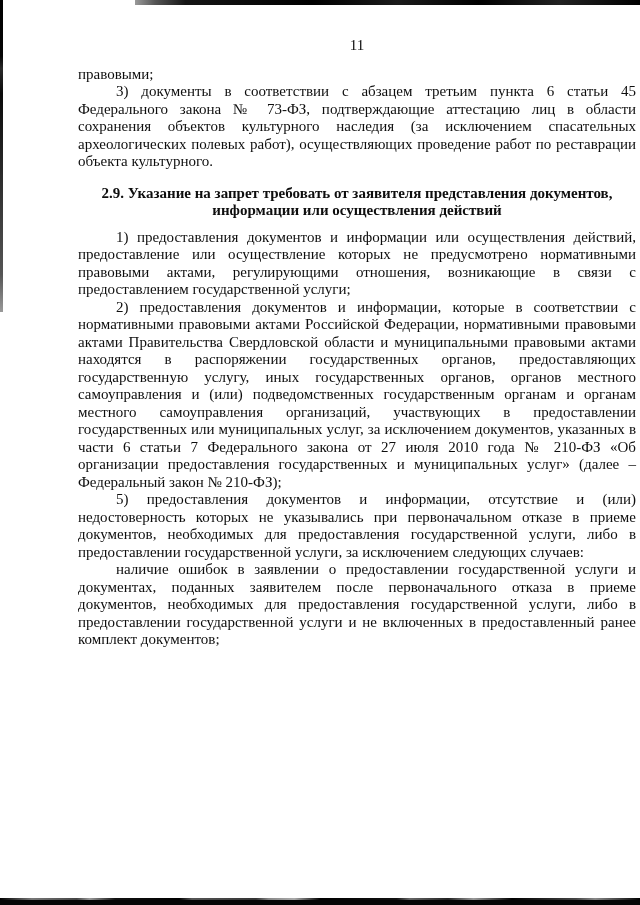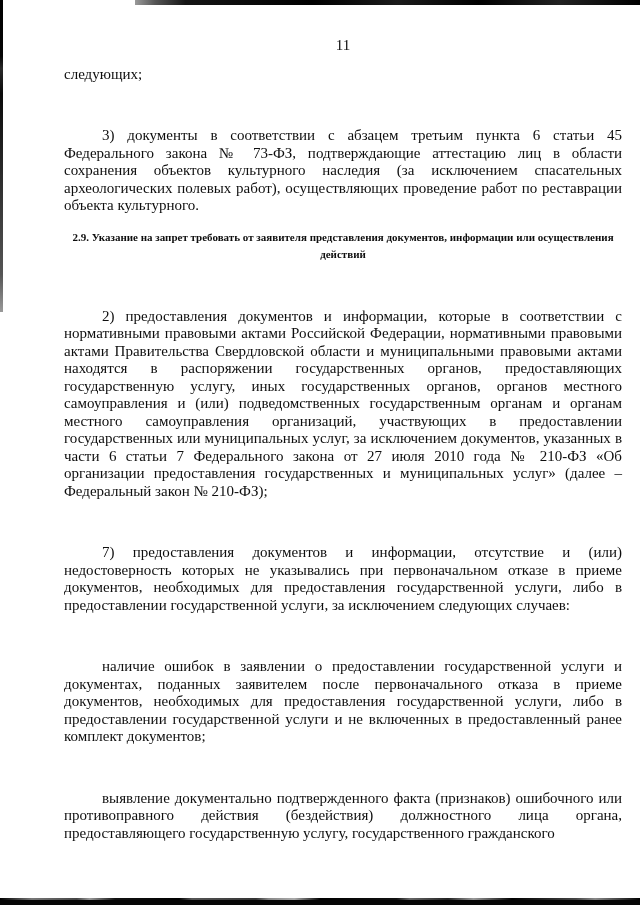--- a/index.html
+++ b/index.html
@@ -58,73 +58,72 @@
     height: 2px;
     background: linear-gradient(to right,
       #000 0%, #777 5%, #444 12%, #999 14%, #111 18%,
       #000 28%, #555 30%, #333 40%, #888 42%, #aaa 46%,
       #000 50%, #111 62%, #666 64%, #222 70%, #999 74%,
       #000 80%, #444 90%, #888 93%, #000 100%);
   }
   
   .content {
     position: absolute;
-    left: 64px;
+    left: 78px;
     top: 37px;
     width: 558px;
   }
   .page-number {
     text-align: center;
     font-size: 15px;
     line-height: 17.5px;
     margin-bottom: 11px;
   }
   p {
     margin: 0;
     font-size: 15px;
     line-height: 17.5px;
     text-align: justify;
   }
   p.indent {
     text-indent: 38px;
-    margin-top: 44px;
   }
   h2.section-heading {
-    font-size: 11px;
+    font-size: 15px;
     line-height: 17.5px;
     font-weight: bold;
     text-align: center;
     margin: 14px 0 9px 0;
   }
 </style>
 </head>
 <body>
 
 <div class="page">
 
   <div class="artifact-top"></div>
   <div class="artifact-left"></div>
   <div class="artifact-bottom"></div>
 
   <div class="content">
 
     <div class="page-number">11</div>
 
-    <p class="noindent">следующих;</p>
+    <p class="noindent">правовыми;</p>
 
     <p class="indent">3) документы в соответствии с абзацем третьим пункта 6 статьи 45 Федерального закона № 73-ФЗ, подтверждающие аттестацию лиц в области сохранения объектов культурного наследия (за исключением спасательных археологических полевых работ), осуществляющих проведение работ по реставрации объекта культурного.</p>
 
     <h2 class="section-heading">2.9. Указание на запрет требовать от заявителя представления документов, информации или осуществления действий</h2>
 
 
+    <p class="indent">1) предоставления документов и информации или осуществления действий, предоставление или осуществление которых не предусмотрено нормативными правовыми актами, регулирующими отношения, возникающие в связи с предоставлением государственной услуги;</p>
 
     <p class="indent">2) предоставления документов и информации, которые в соответствии с нормативными правовыми актами Российской Федерации, нормативными правовыми актами Правительства Свердловской области и муниципальными правовыми актами находятся в распоряжении государственных органов, предоставляющих государственную услугу, иных государственных органов, органов местного самоуправления и (или) подведомственных государственным органам и органам местного самоуправления организаций, участвующих в предоставлении государственных или муниципальных услуг, за исключением документов, указанных в части 6 статьи 7 Федерального закона от 27 июля 2010 года № 210-ФЗ «Об организации предоставления государственных и муниципальных услуг» (далее – Федеральный закон № 210-ФЗ);</p>
 
-    <p class="indent">7) предоставления документов и информации, отсутствие и (или) недостоверность которых не указывались при первоначальном отказе в приеме документов, необходимых для предоставления государственной услуги, либо в предоставлении государственной услуги, за исключением следующих случаев:</p>
+    <p class="indent">5) предоставления документов и информации, отсутствие и (или) недостоверность которых не указывались при первоначальном отказе в приеме документов, необходимых для предоставления государственной услуги, либо в предоставлении государственной услуги, за исключением следующих случаев:</p>
 
 
     <p class="indent">наличие ошибок в заявлении о предоставлении государственной услуги и документах, поданных заявителем после первоначального отказа в приеме документов, необходимых для предоставления государственной услуги, либо в предоставлении государственной услуги и не включенных в предоставленный ранее комплект документов;</p>
 
 
-    <p class="indent">выявление документально подтвержденного факта (признаков) ошибочного или противоправного действия (бездействия) должностного лица органа, предоставляющего государственную услугу, государственного гражданского</p>
 
   </div>
 </div>
 
 </body></html>

